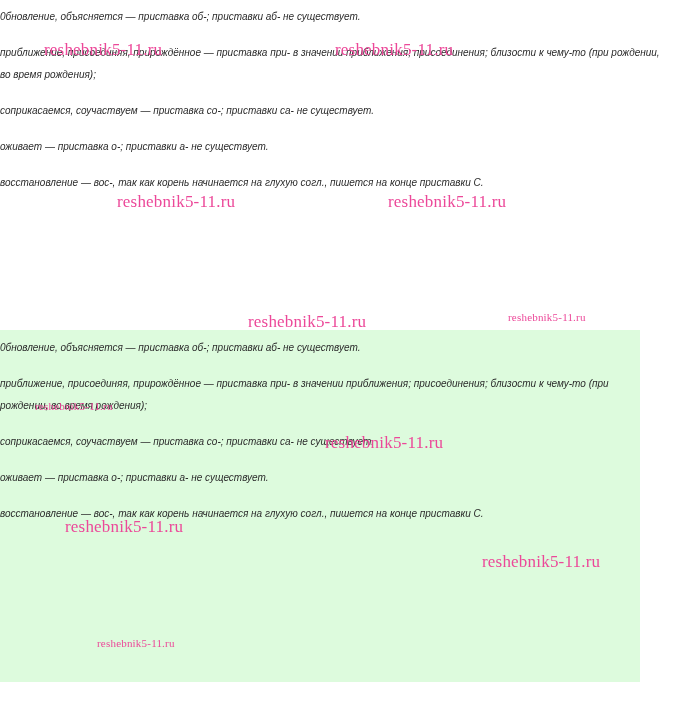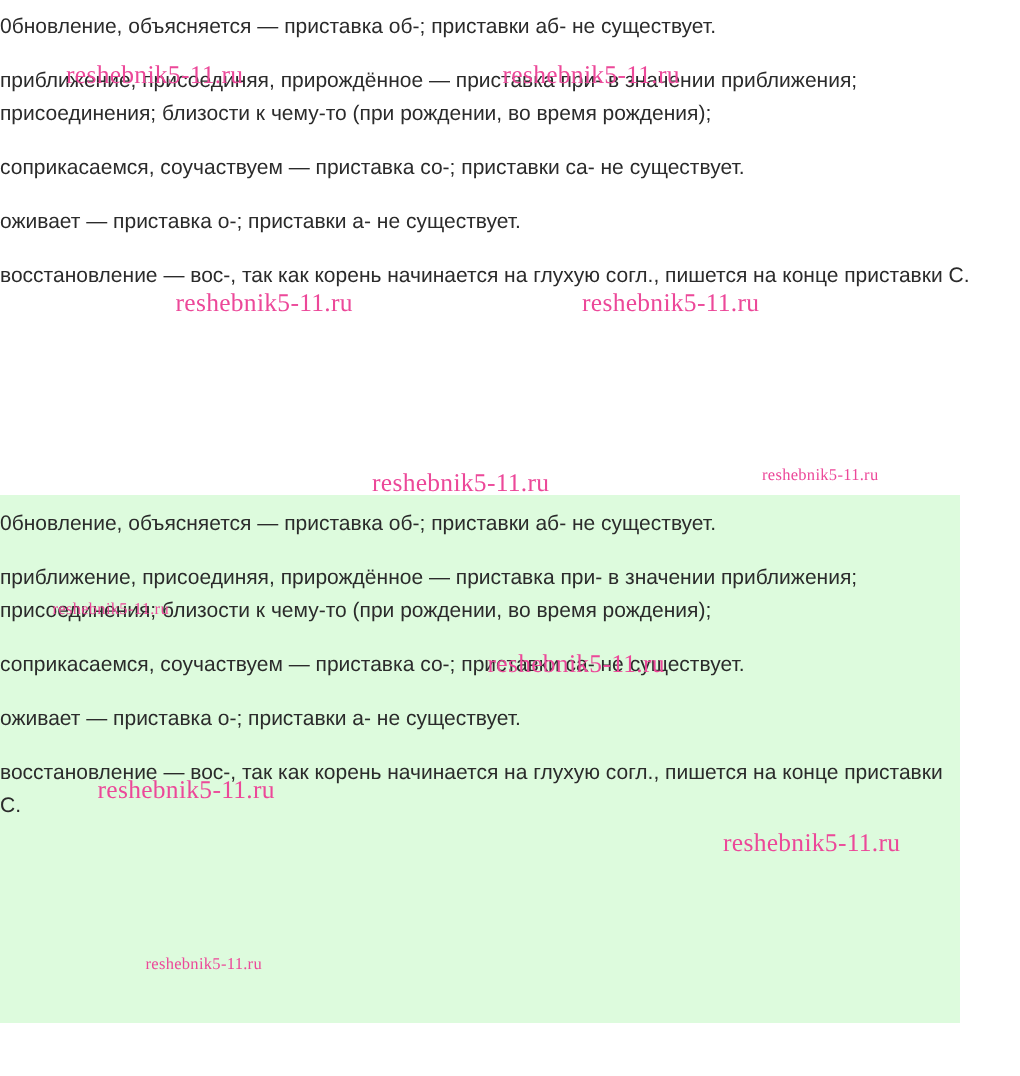--- a/index.html
+++ b/index.html
@@ -35,24 +35,25 @@
   .block-green {
     position: absolute;
     left: 0;
     top: 330px;
     width: 640px;
     height: 352px;
     background: #ddfbdd;
   }
 
   .para {
-    font-size: 14px;
+    font-size: 10px;
     line-height: 22px;
     margin: 0;
     padding: 0;
+    font-style: italic;
   }
 
   .block-top .para {
     margin: 0 0 14px 0;
   }
 
   .block-top .para.first {
     margin-top: 6px;
   }
 

